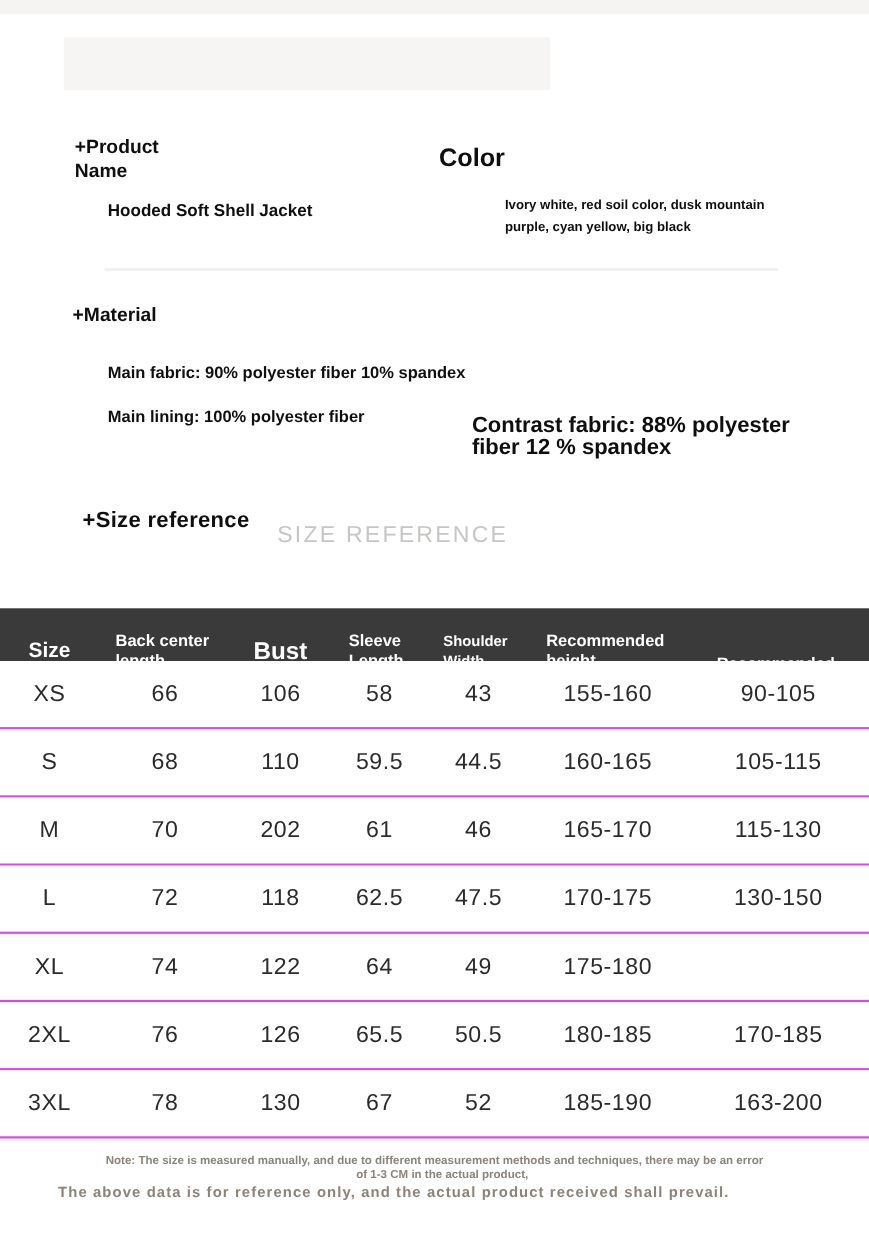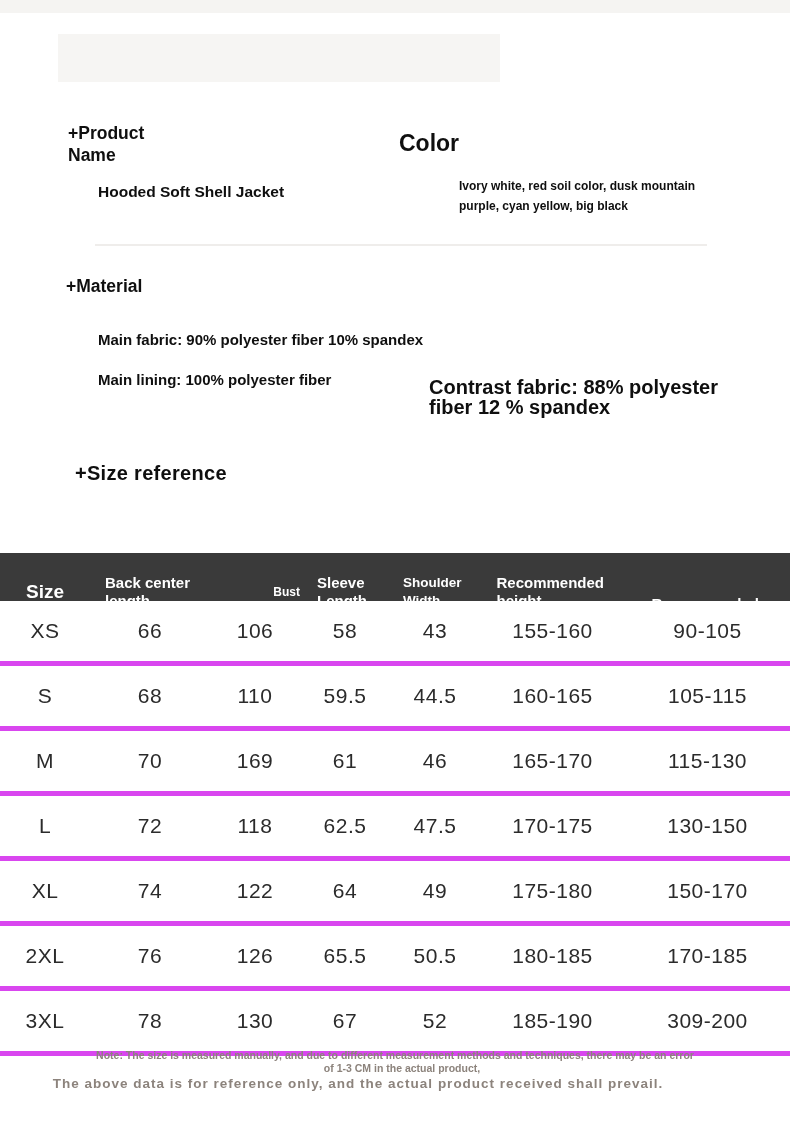--- a/index.html
+++ b/index.html
@@ -33,32 +33,32 @@
   .size-table{left:0;top:553px;width:790px;}
   .thead{
     display:grid;grid-template-columns:90px 120px 90px 90px 90px 145px 165px;
     height:48px;background:#3a3a3a;color:#ffffff;align-items:center;
   }
   .th{display:flex;justify-content:center;align-items:center;font-weight:bold;line-height:18px;}
   .th span{display:block;text-align:left;}
   .th.c1{font-size:19px;}
   .th.c2{font-size:15px;}
   .th.c2 span{width:90px;}
-  .th.c3{font-size:12px;justify-content:flex-end;}
+  .th.c3{font-size:22px;}
   .th.c4{font-size:15px;}
   .th.c4 span{width:56px;}
   .th.c5{font-size:13.5px;}
   .th.c5 span{width:64px;}
   .th.c6{font-size:15px;}
   .th.c6 span{width:112px;}
   .th.c7{font-size:15px;margin-top:42px;}
   .th.c7 span{width:112px;}
   .trow{
     display:grid;grid-template-columns:90px 120px 90px 90px 90px 145px 165px;
-    height:60px;align-items:center;border-bottom:5px solid #d946ef;background:#fff;
+    height:60px;align-items:center;border-bottom:2px solid #d946ef;background:#fff;
   }
   .td{
     text-align:center;font-size:21px;color:#2b2b2b;letter-spacing:.5px;font-weight:400;
   }
   
   .note1{left:0;top:1049px;width:790px;text-align:center;font-size:10.5px;font-weight:bold;color:#8c837c;}
   .note2{left:12px;top:1062px;width:780px;text-align:center;font-size:10.5px;font-weight:bold;color:#8c837c;}
   .note3{left:0;top:1076px;width:716px;text-align:center;font-size:13.5px;font-weight:bold;color:#8c837c;letter-spacing:1px;}
 </style>
 </head>
@@ -77,20 +77,21 @@
   <div class="abs color-value">Ivory white, red soil color, dusk mountain purple, cyan yellow, big black</div>
 
   <div class="abs divider1"></div>
 
   <div class="abs material-label">+Material</div>
   <div class="abs main-fabric">Main fabric: 90% polyester fiber 10% spandex</div>
   <div class="abs main-lining">Main lining: 100% polyester fiber</div>
   <div class="abs contrast-fabric">Contrast fabric: 88% polyester fiber 12 % spandex</div>
 
   <div class="abs sizeref-label">+Size reference</div>
+  <div class="abs sizeref-watermark">SIZE REFERENCE</div>
 
   <div class="abs size-table">
     <div class="thead">
       <div class="th c1">
           <span>Size</span>
         </div>
       <div class="th c2">
           <span>Back center length</span>
         </div>
       <div class="th c3">
@@ -124,21 +125,21 @@
           <div class="td c2">68</div>
           <div class="td c3">110</div>
           <div class="td c4">59.5</div>
           <div class="td c5">44.5</div>
           <div class="td c6">160-165</div>
           <div class="td c7">105-115</div>
         </div>
         <div class="trow">
           <div class="td c1">M</div>
           <div class="td c2">70</div>
-          <div class="td c3">169</div>
+          <div class="td c3">202</div>
           <div class="td c4">61</div>
           <div class="td c5">46</div>
           <div class="td c6">165-170</div>
           <div class="td c7">115-130</div>
         </div>
         <div class="trow">
           <div class="td c1">L</div>
           <div class="td c2">72</div>
           <div class="td c3">118</div>
           <div class="td c4">62.5</div>
@@ -146,39 +147,38 @@
           <div class="td c6">170-175</div>
           <div class="td c7">130-150</div>
         </div>
         <div class="trow">
           <div class="td c1">XL</div>
           <div class="td c2">74</div>
           <div class="td c3">122</div>
           <div class="td c4">64</div>
           <div class="td c5">49</div>
           <div class="td c6">175-180</div>
-          <div class="td c7">150-170</div>
         </div>
         <div class="trow">
           <div class="td c1">2XL</div>
           <div class="td c2">76</div>
           <div class="td c3">126</div>
           <div class="td c4">65.5</div>
           <div class="td c5">50.5</div>
           <div class="td c6">180-185</div>
           <div class="td c7">170-185</div>
         </div>
         <div class="trow">
           <div class="td c1">3XL</div>
           <div class="td c2">78</div>
           <div class="td c3">130</div>
           <div class="td c4">67</div>
           <div class="td c5">52</div>
           <div class="td c6">185-190</div>
-          <div class="td c7">309-200</div>
+          <div class="td c7">163-200</div>
         </div>
       </div>
   </div>
 
   <div class="abs note1">Note: The size is measured manually, and due to different measurement methods and techniques, there may be an error</div>
   <div class="abs note2">of 1-3 CM in the actual product,</div>
   <div class="abs note3">The above data is for reference only, and the actual product received shall prevail.</div>
 
 </div>
 

